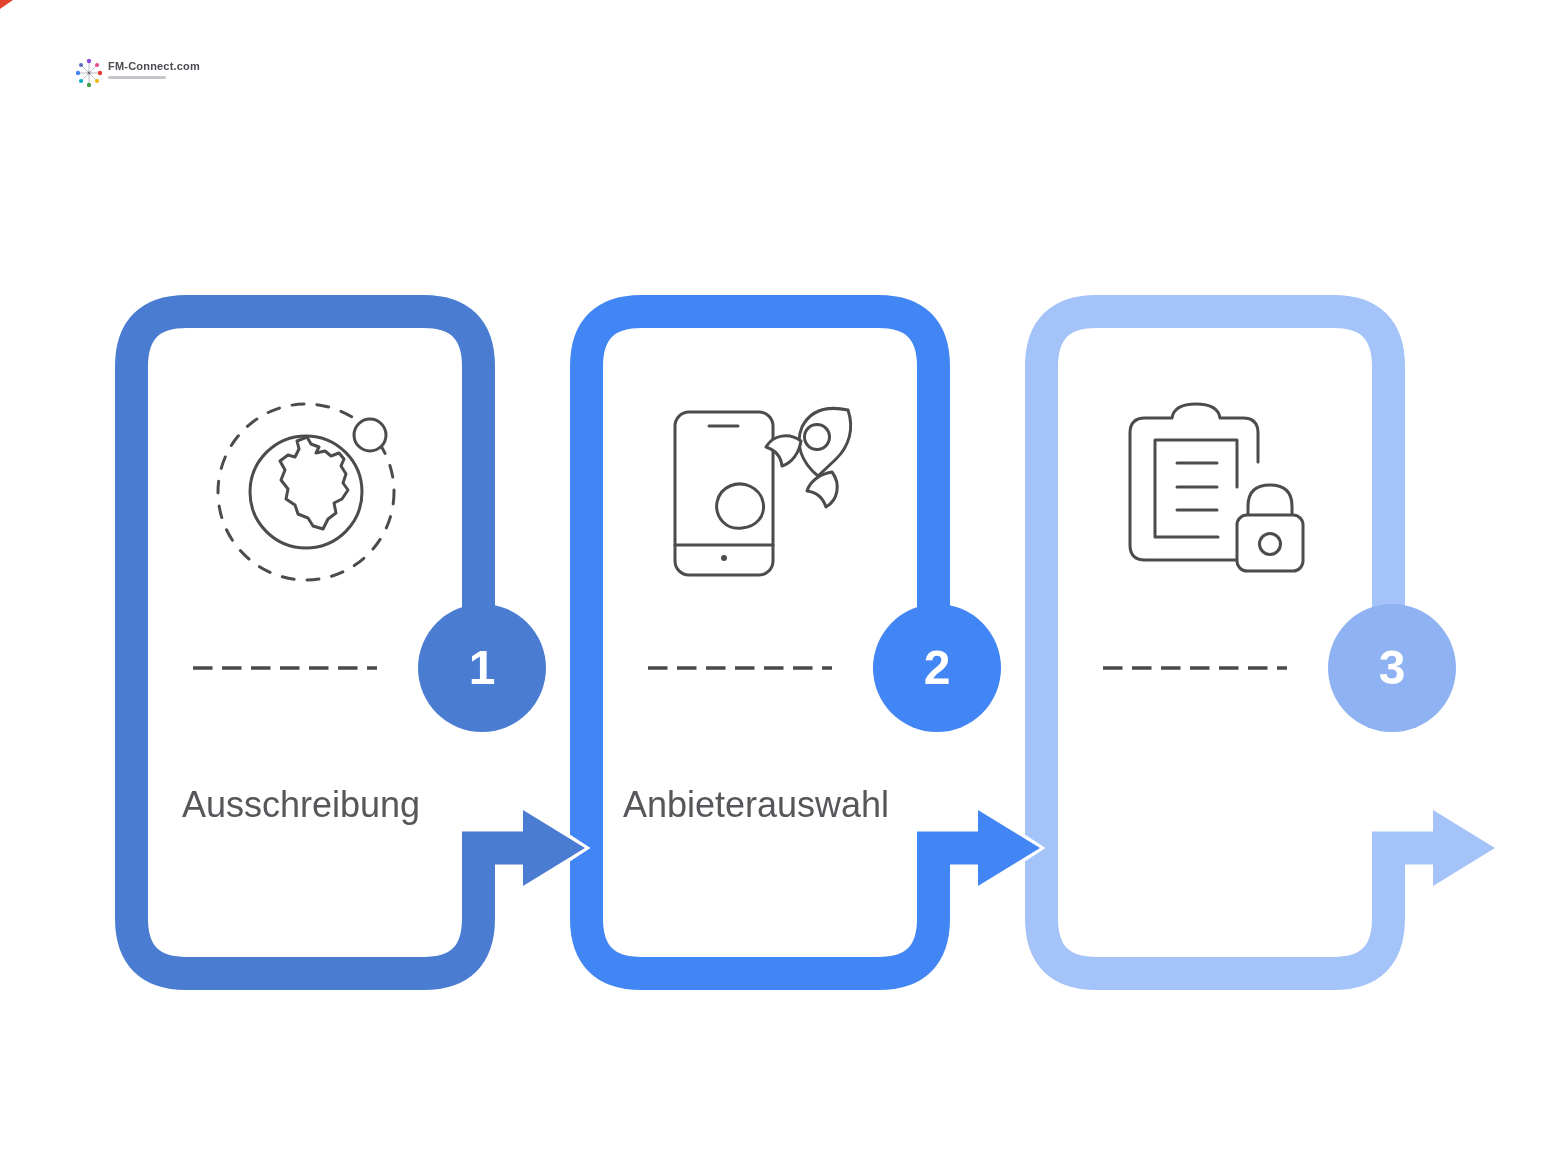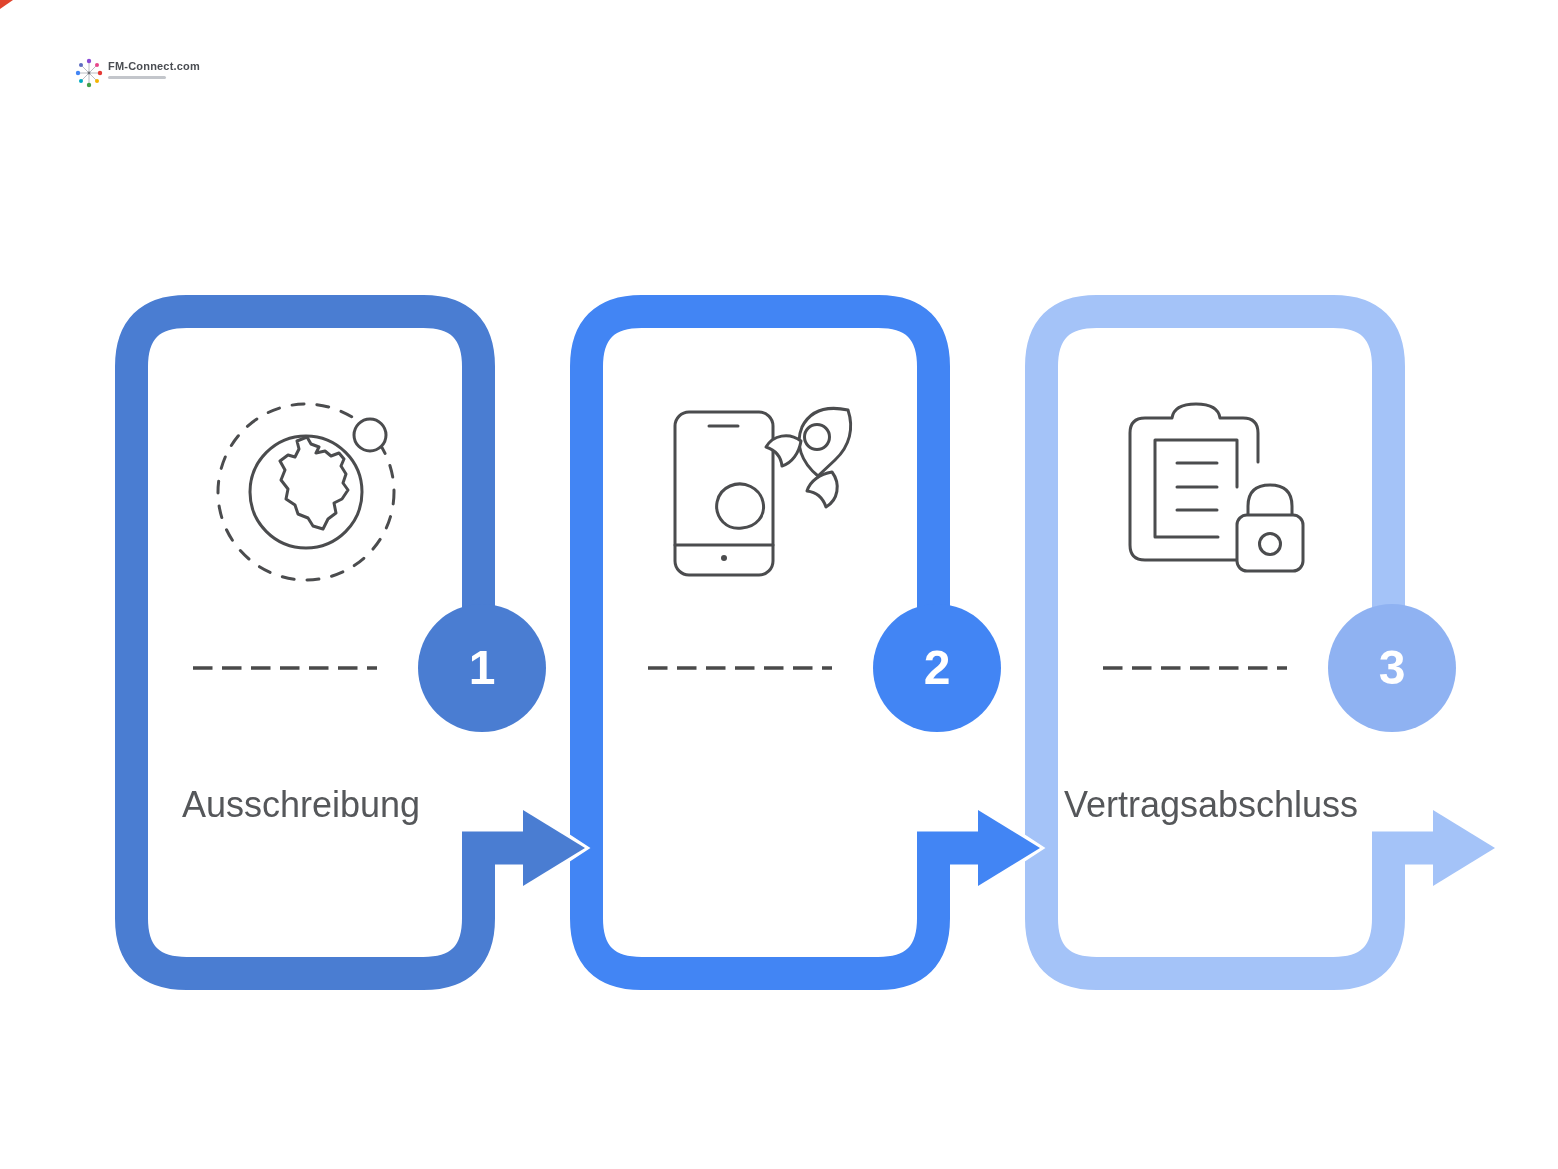--- a/index.html
+++ b/index.html
@@ -117,15 +117,15 @@
       <polygon points="408,810 408,886 470,848" fill="#4a7dd2"></polygon>
       <circle cx="367" cy="668" r="64" fill="#4a7dd2"></circle>
     </g>
   </svg>
 
   <div class="step-number num-1">1</div>
   <div class="step-number num-2">2</div>
   <div class="step-number num-3">3</div>
 
   <div class="step-label lab-1">Ausschreibung</div>
-  <div class="step-label lab-3">Vertragsabschluss</div>
+  <div class="step-label lab-2">Anbieterauswahl</div>
 
 </div>
 
 </body></html>

